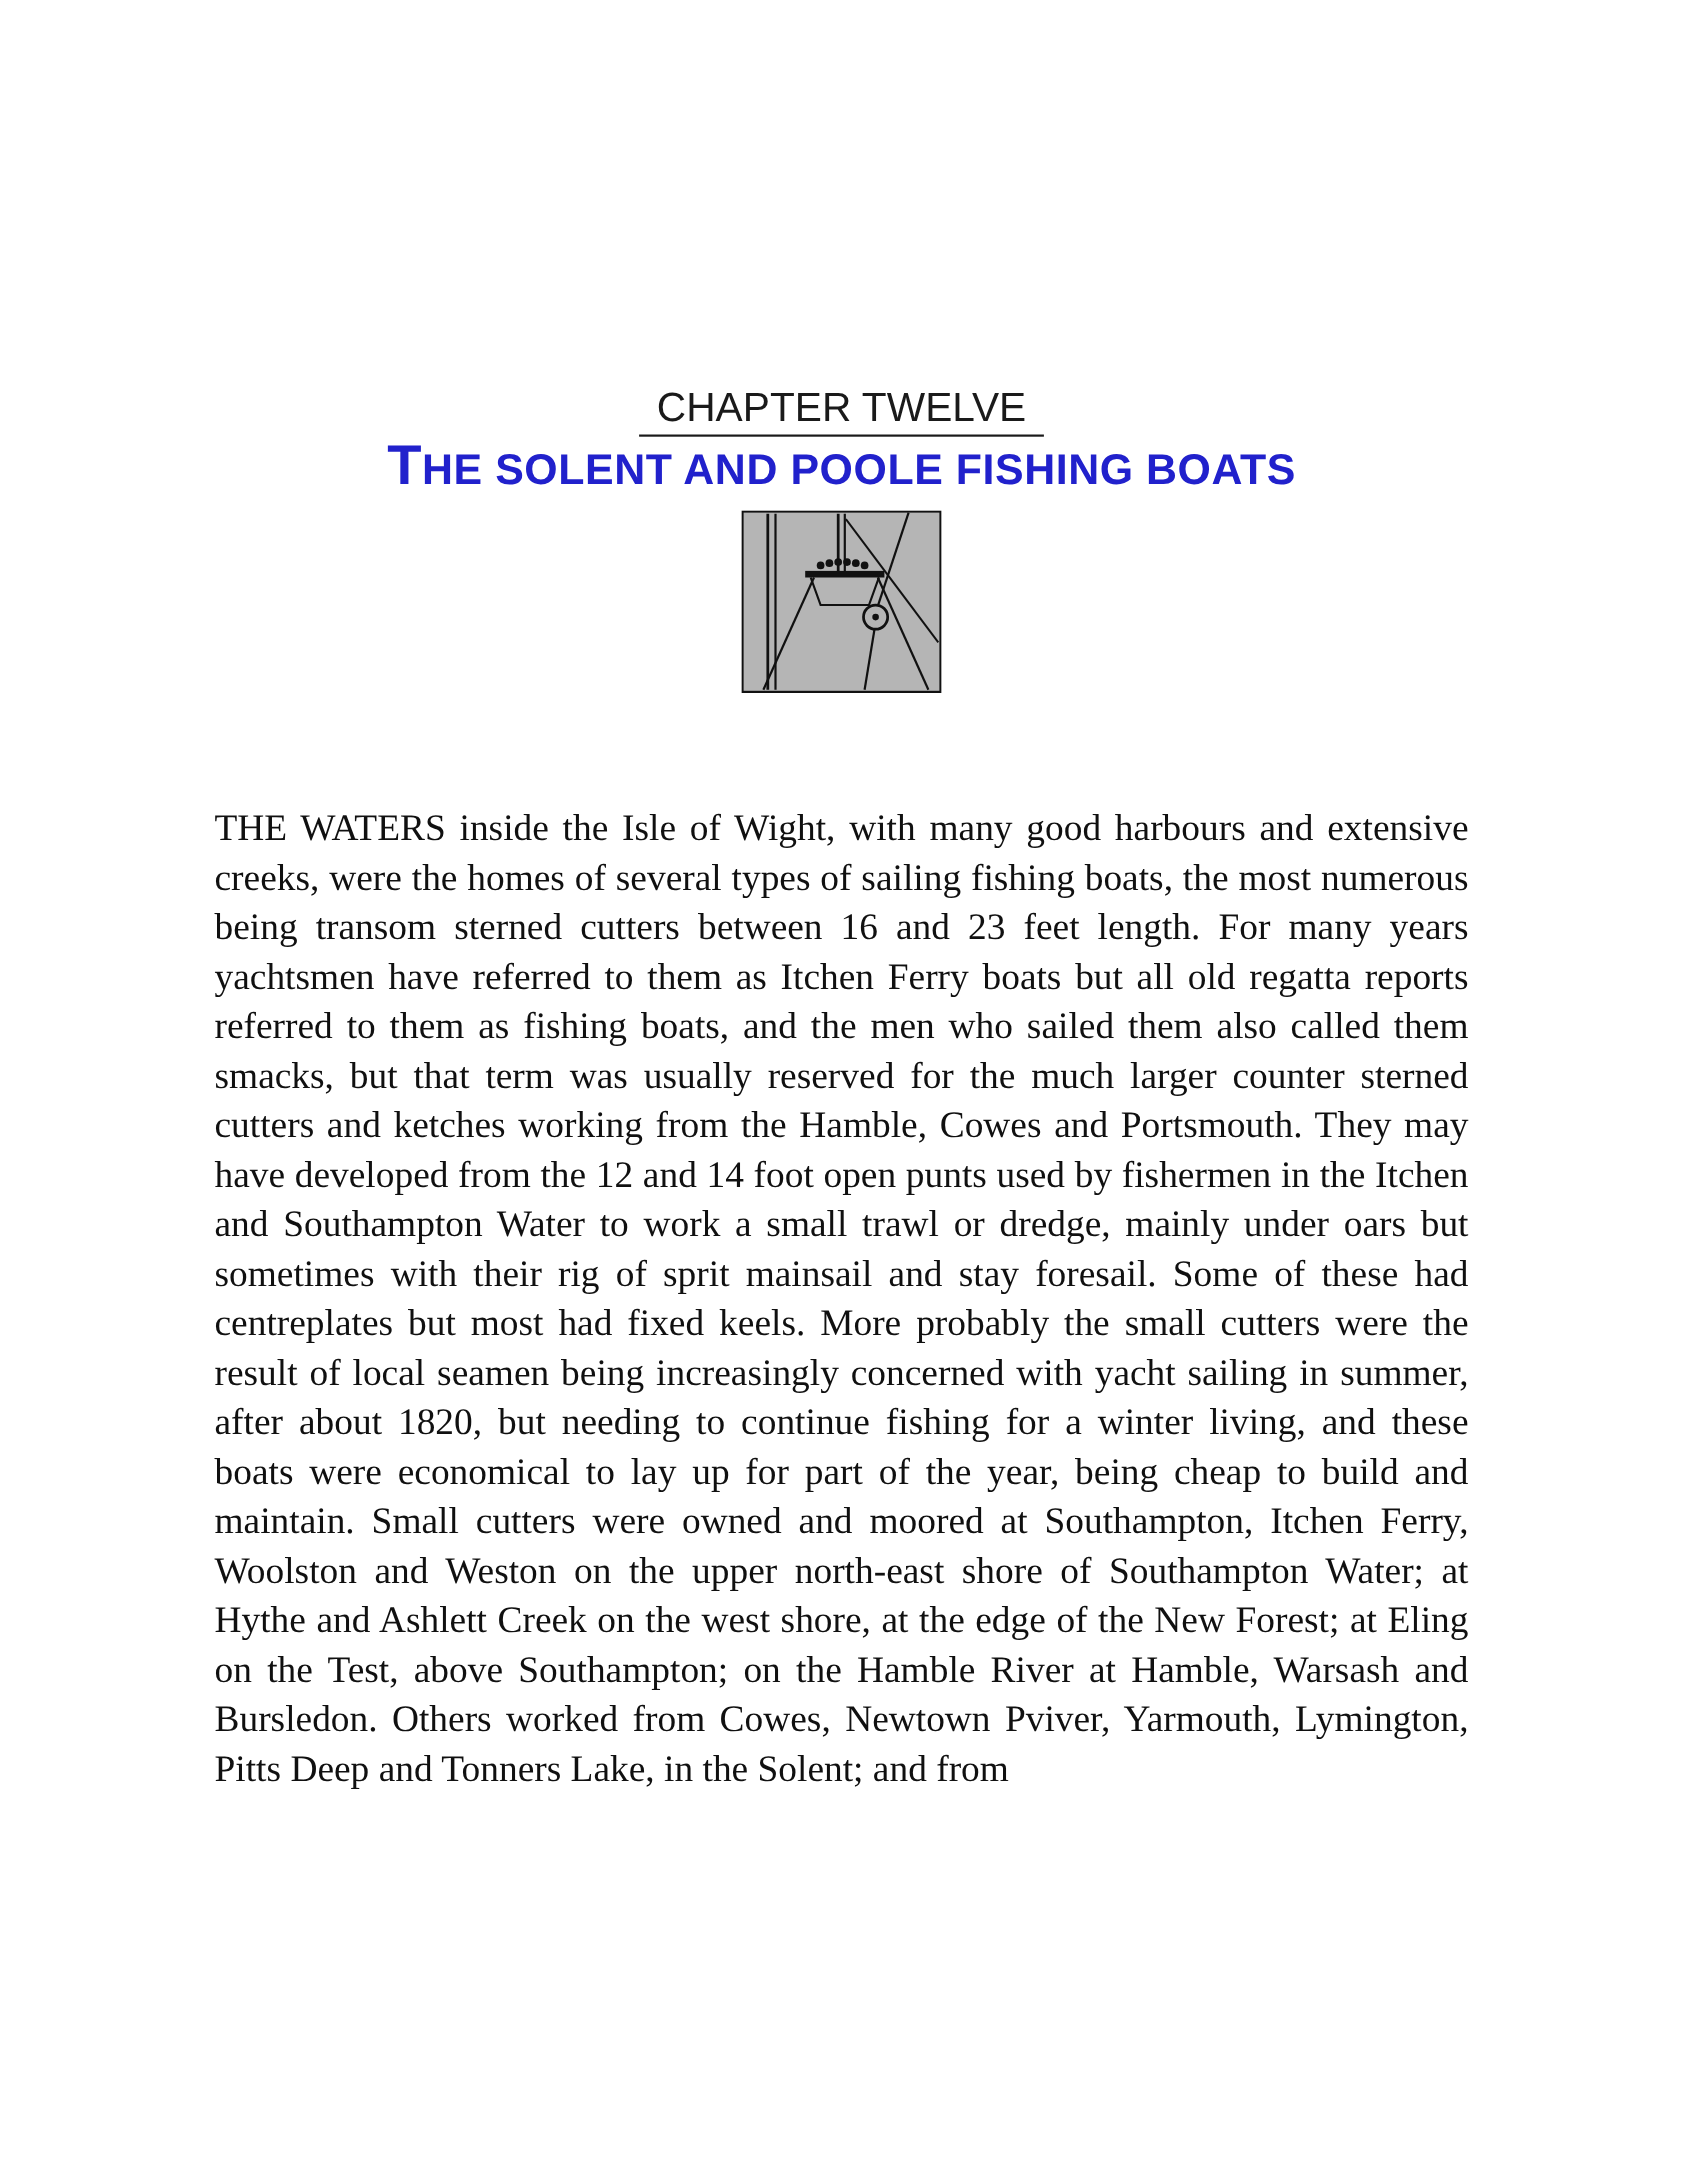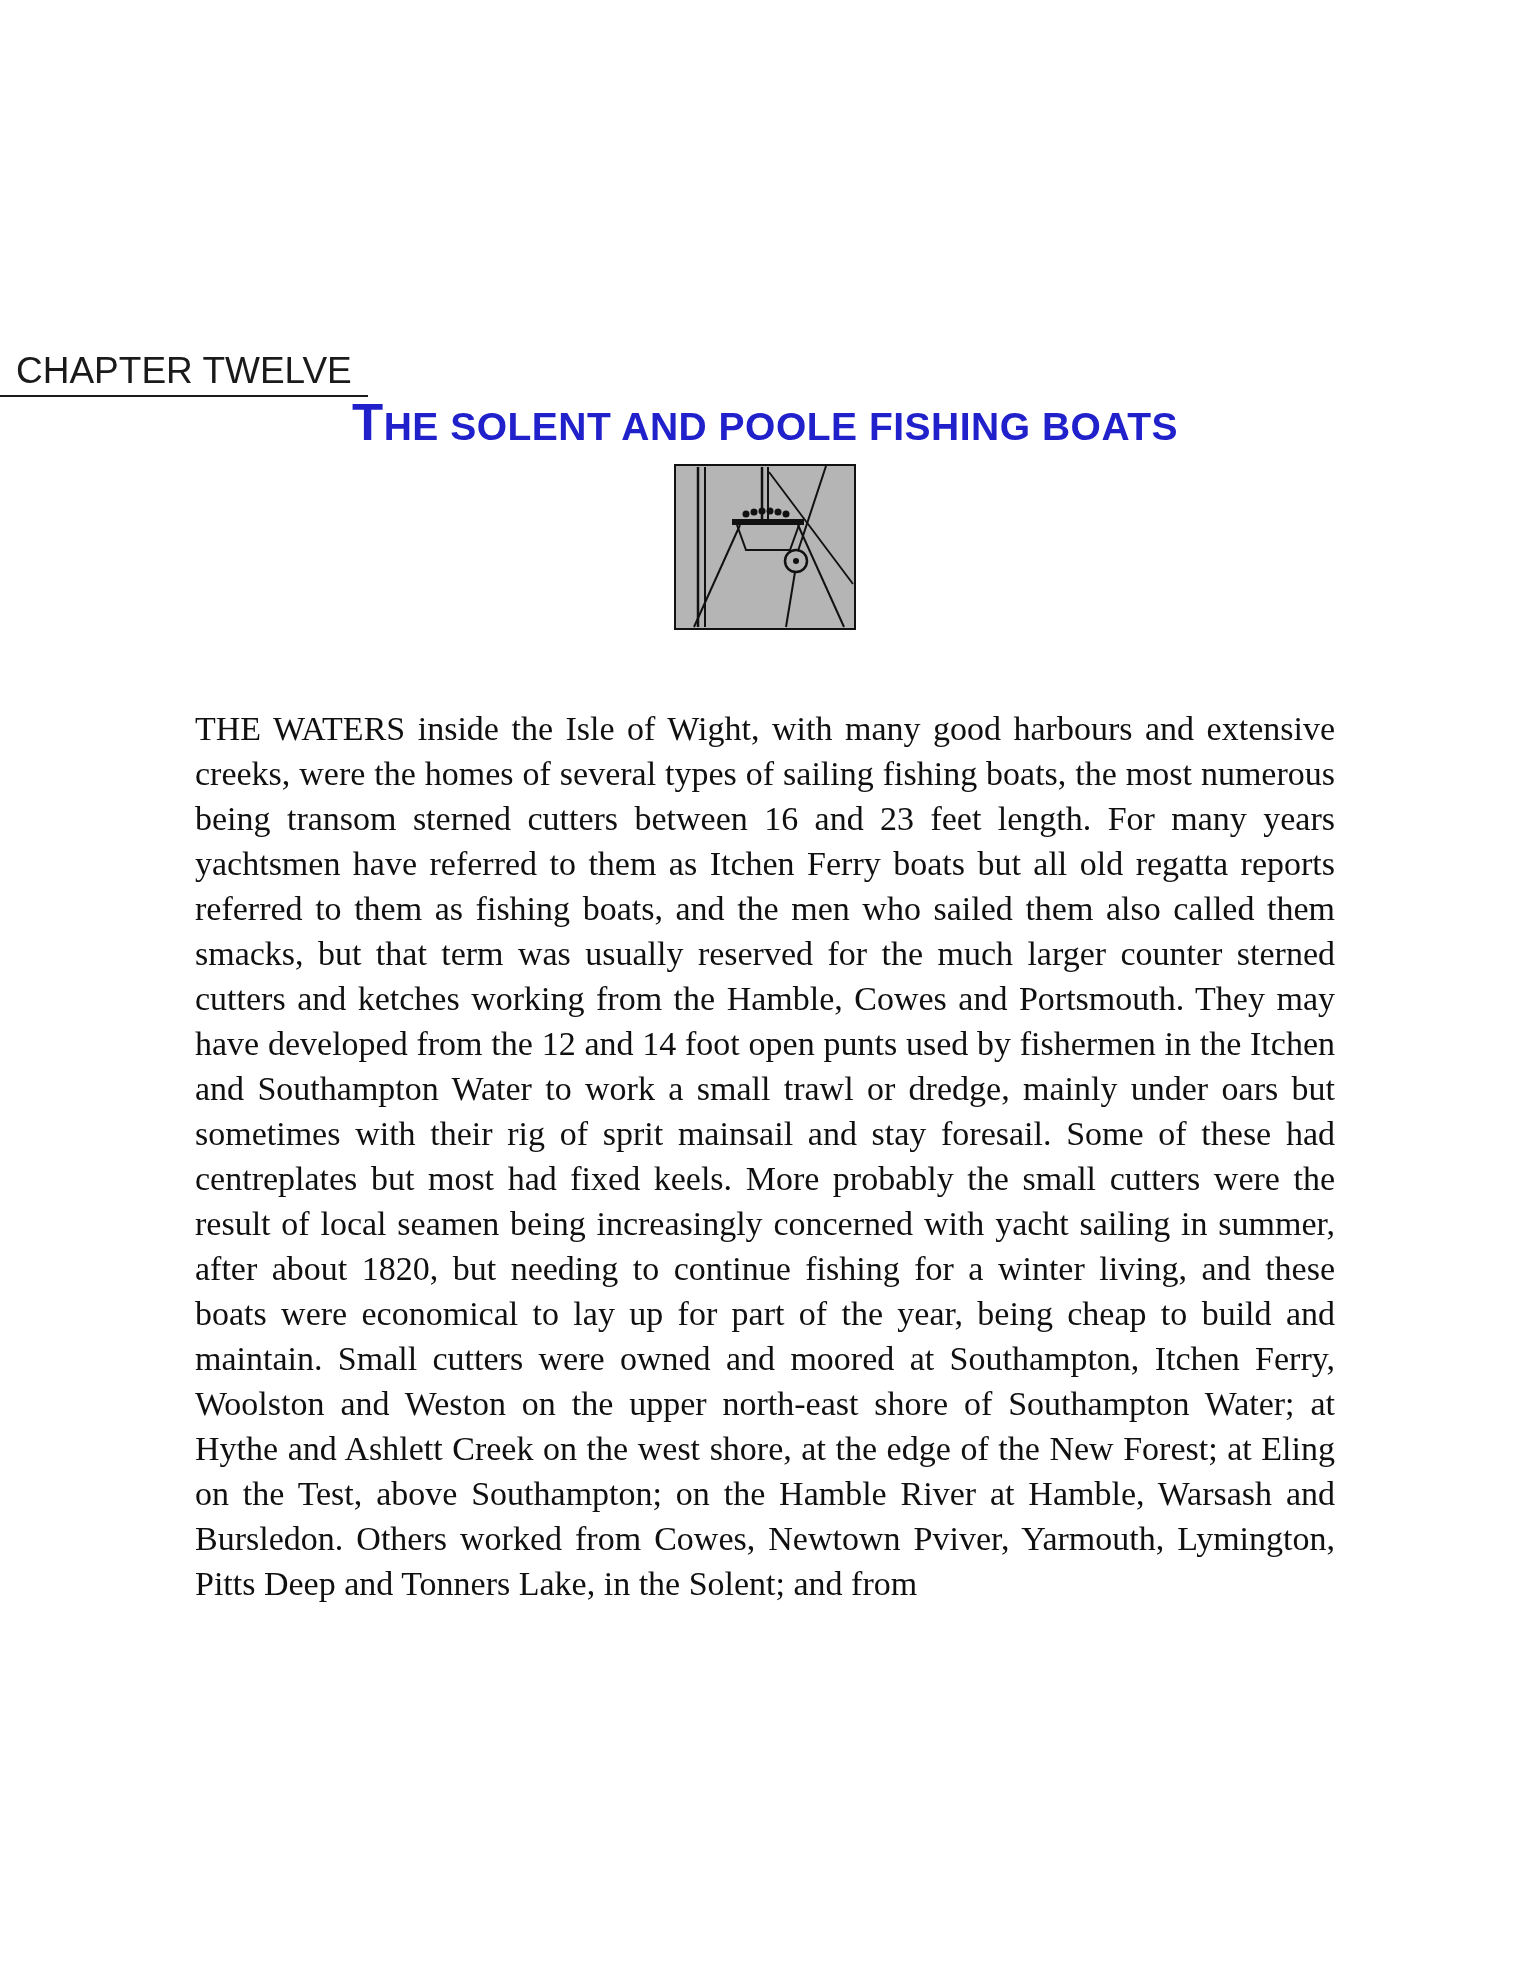--- a/index.html
+++ b/index.html
@@ -9,20 +9,21 @@
     width: 1530px;
     height: 1980px;
     margin: 0 auto;
     background: #ffffff;
     overflow: hidden;
     font-family: "Liberation Serif", serif;
     color: #111111;
   }
   .chapter-heading {
     margin-top: 350px;
+    text-align: center;
     font-family: "Liberation Sans", sans-serif;
     font-size: 37px;
     font-weight: 400;
     color: #1a1a1a;
   }
   .chapter-heading .underlined {
     display: inline-block;
     border-bottom: 2px solid #1a1a1a;
     padding: 0 16px 3px 16px;
   }
@@ -39,21 +40,21 @@
     margin-top: 16px;
     text-align: center;
   }
   .illustration {
     display: inline-block;
     width: 182px;
     height: 166px;
   }
   .body-text {
     width: 1140px;
-    margin: 72px auto 0 auto;
+    margin: 96px auto 0 auto;
     font-size: 34px;
     line-height: 45px;
     text-align: justify;
     color: #101010;
   }
 </style>
 </head>
 <body>
 
 <div class="page">

